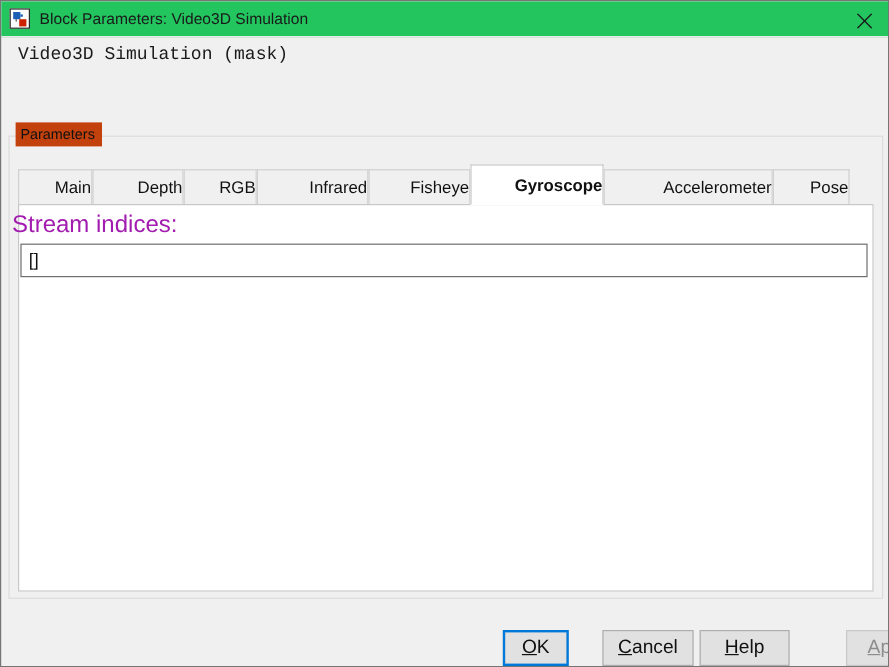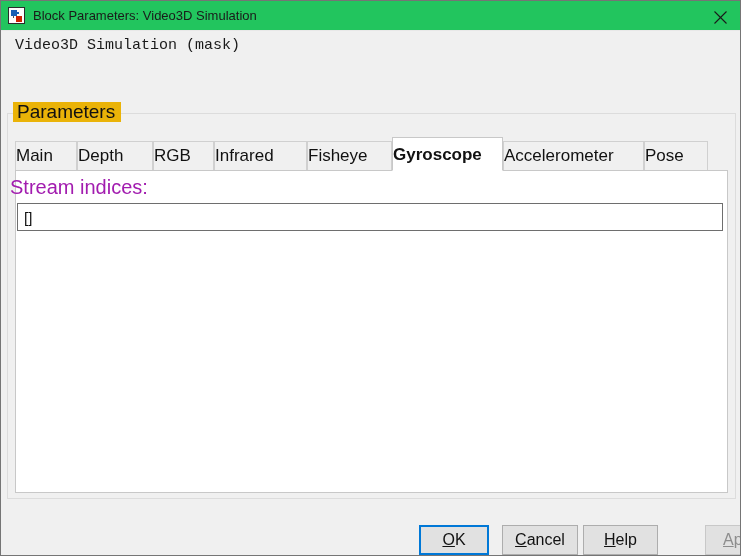--- a/index.html
+++ b/index.html
@@ -101,22 +101,22 @@
     width: 729px;
     height: 386px;
     box-sizing: border-box;
     border: 1px solid #dcdcdc;
   }
   .groupbox-label {
     position: absolute;
     left: 12px;
     top: 101px;
     padding: 0 6px 0 4px;
-    background: #eab308;
-    font-size: 19px;
+    background: #c2410c;
+    font-size: 12px;
     color: #111111;
     line-height: 20px;
     white-space: nowrap;
   }
 
   
   .tabstrip {
     position: absolute;
     left: 14px;
     top: 136px;
@@ -124,23 +124,23 @@
     width: 713px;
   }
   .tab {
     position: absolute;
     bottom: 0;
     height: 30px;
     box-sizing: border-box;
     background: #f0f0f0;
     border: 1px solid #d0d0d0;
     border-bottom: none;
-    font-size: 17px;
-    color: #111111;
-    text-align: left;
+    font-size: 14px;
+    color: #111111;
+    text-align: right;
     line-height: 28px;
     white-space: nowrap;
     cursor: default;
   }
   .tab.active {
     height: 34px;
     background: #ffffff;
     border: 1px solid #c8c8c8;
     border-bottom: 1px solid #ffffff;
     line-height: 33px;
@@ -245,19 +245,19 @@
       <div class="tab active" style="left: 377px; width: 111px;">Gyroscope</div>
       <div class="tab" style="left: 488px; width: 141px;">Accelerometer</div>
       <div class="tab" style="left: 629px; width: 64px;">Pose</div>
     </div>
 
   <div class="panel"></div>
   <div class="field-label">Stream indices:</div>
   <input class="text-input" type="text" value="[]" style="">
 
   <div id="buttonbar">
-      <button class="btn default" style="left: 418px; width: 70px;"><span class="mn">O</span><span>K</span></button>
+      <button class="btn default" style="left: 418px; width: 55px;"><span class="mn">O</span><span>K</span></button>
       <button class="btn" style="left: 501px; width: 76px;"><span class="mn">C</span><span>ancel</span></button>
       <button class="btn" style="left: 582px; width: 75px;"><span class="mn">H</span><span>elp</span></button>
       <button class="btn disabled" style="left: 661px; width: 76px; margin-left: 43px;"><span class="mn">A</span><span>pply</span></button>
     </div>
 
 </div>
 
 </body></html>

